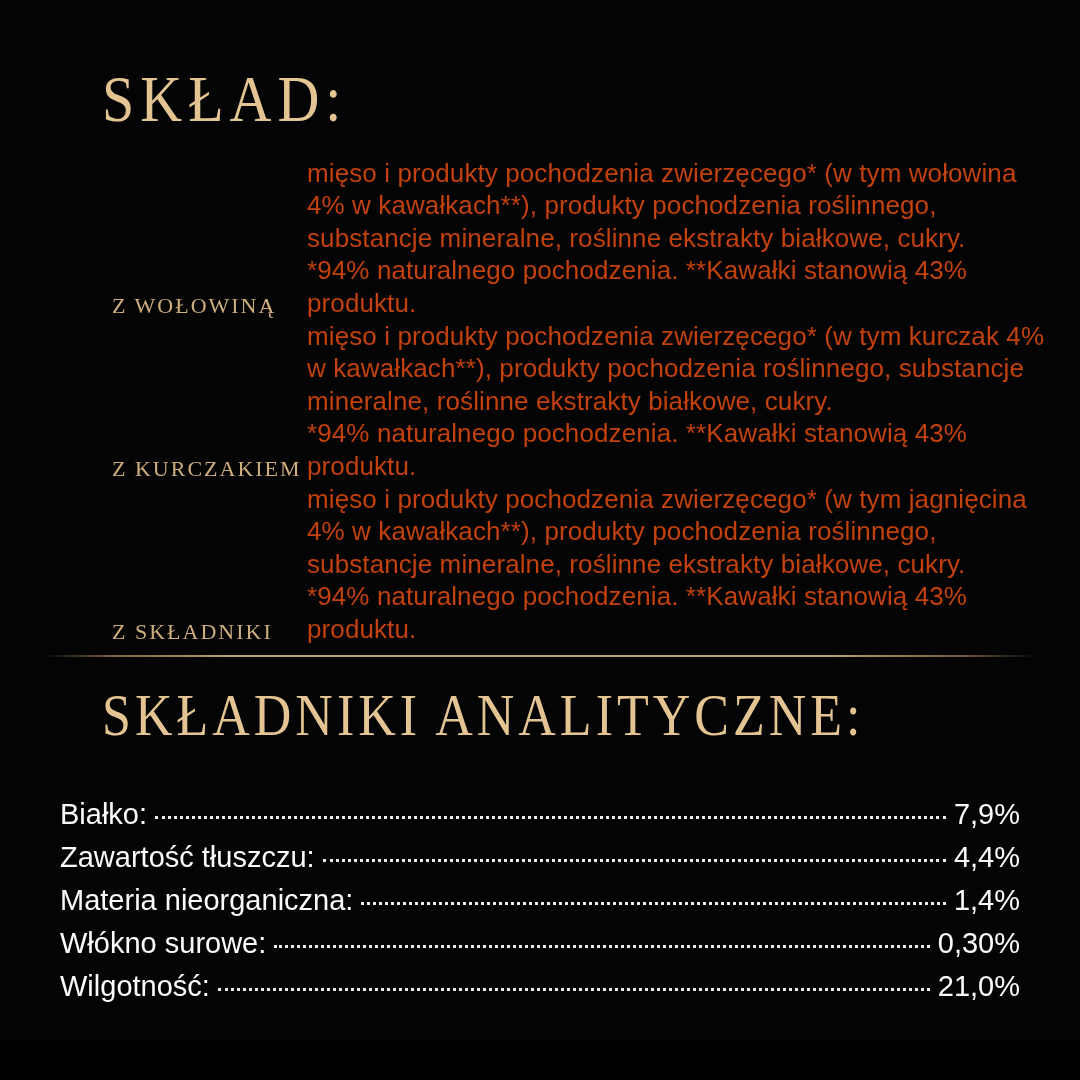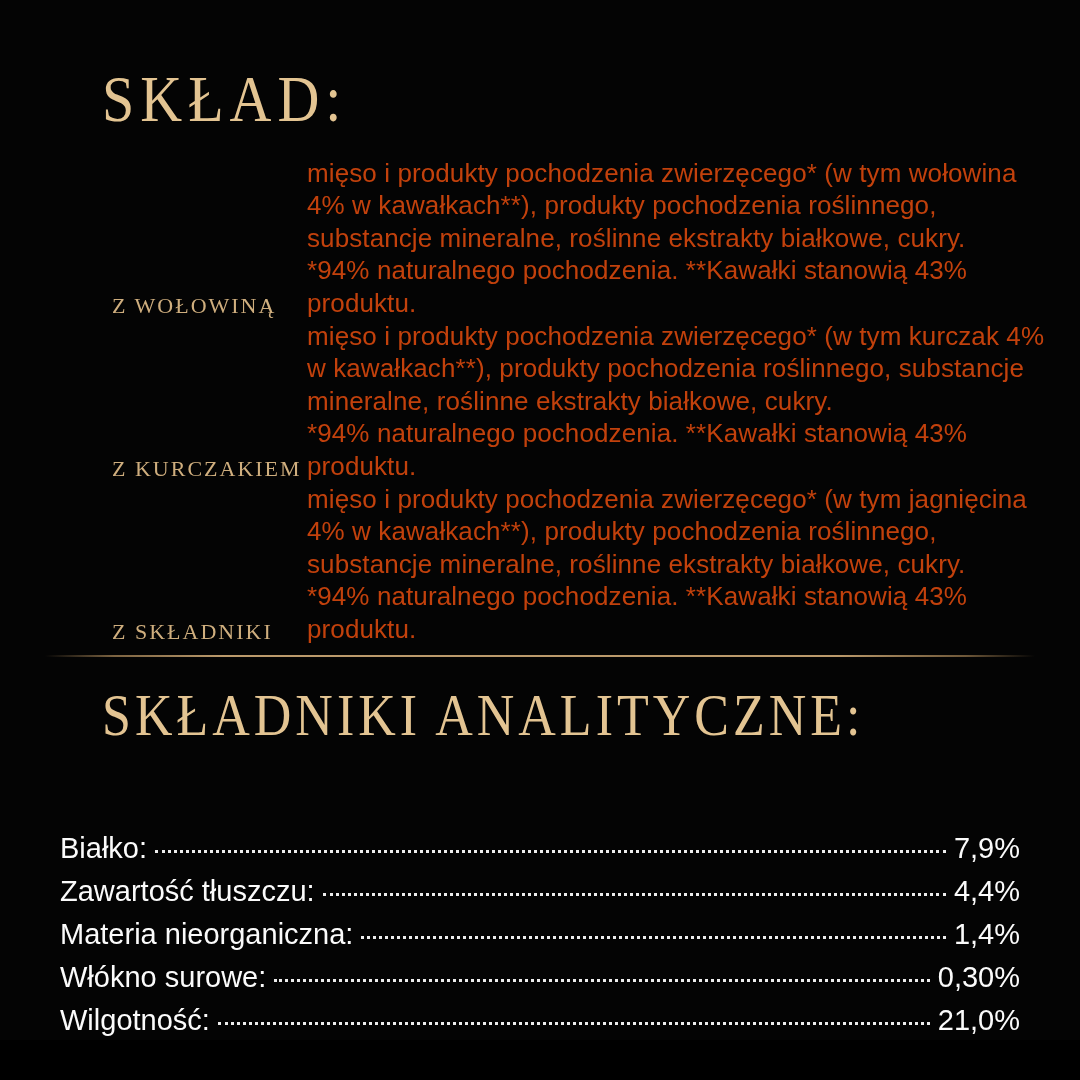--- a/index.html
+++ b/index.html
@@ -74,21 +74,21 @@
     left: 45px;
     width: 990px;
     height: 2px;
     background: linear-gradient(to right,
       rgba(0,0,0,0) 0%, #7d6442 7%, #bb9a6c 18%,
       #bb9a6c 80%, #6f5839 93%, rgba(0,0,0,0) 100%);
   }
   
   .nutrients {
     position: absolute;
-    top: 832px;
+    top: 798px;
     left: 60px;
     width: 960px;
   }
   .nutrient-row {
     display: flex;
     align-items: baseline;
     height: 43px;
     color: #fbfbfb;
     font-size: 29px;
   }

